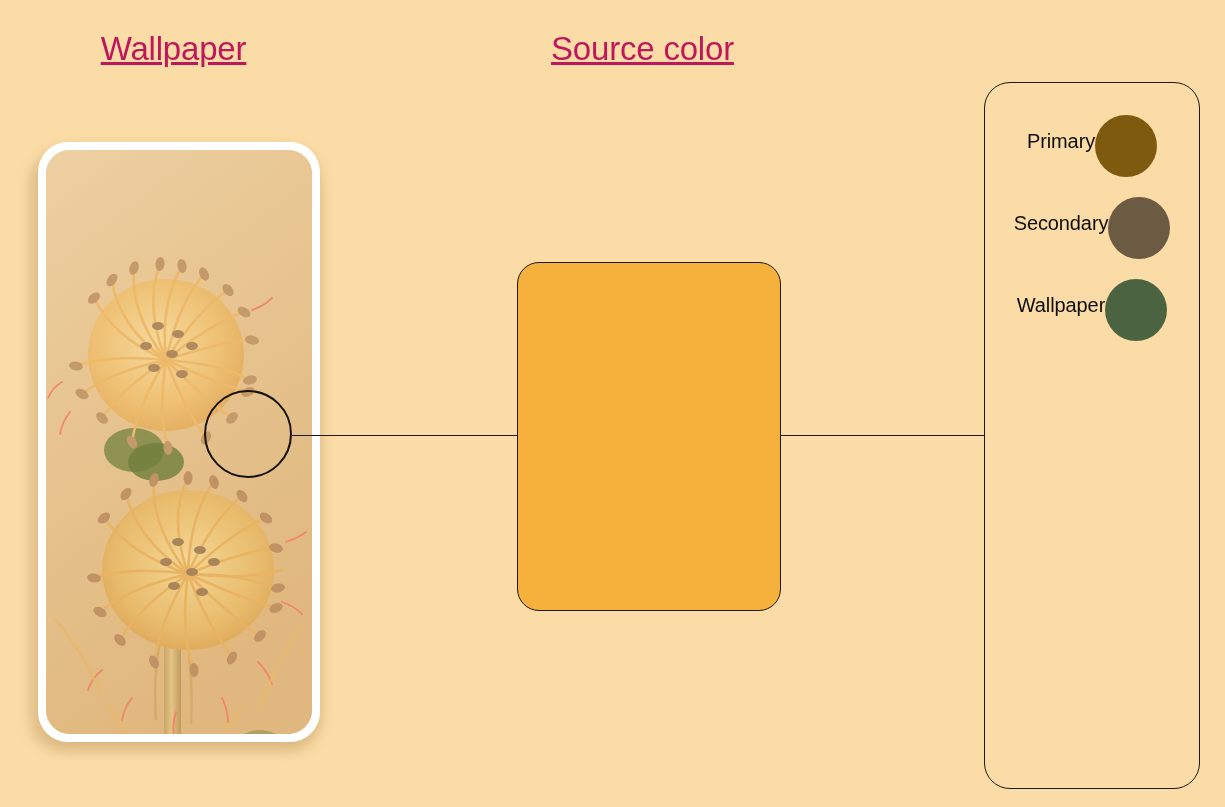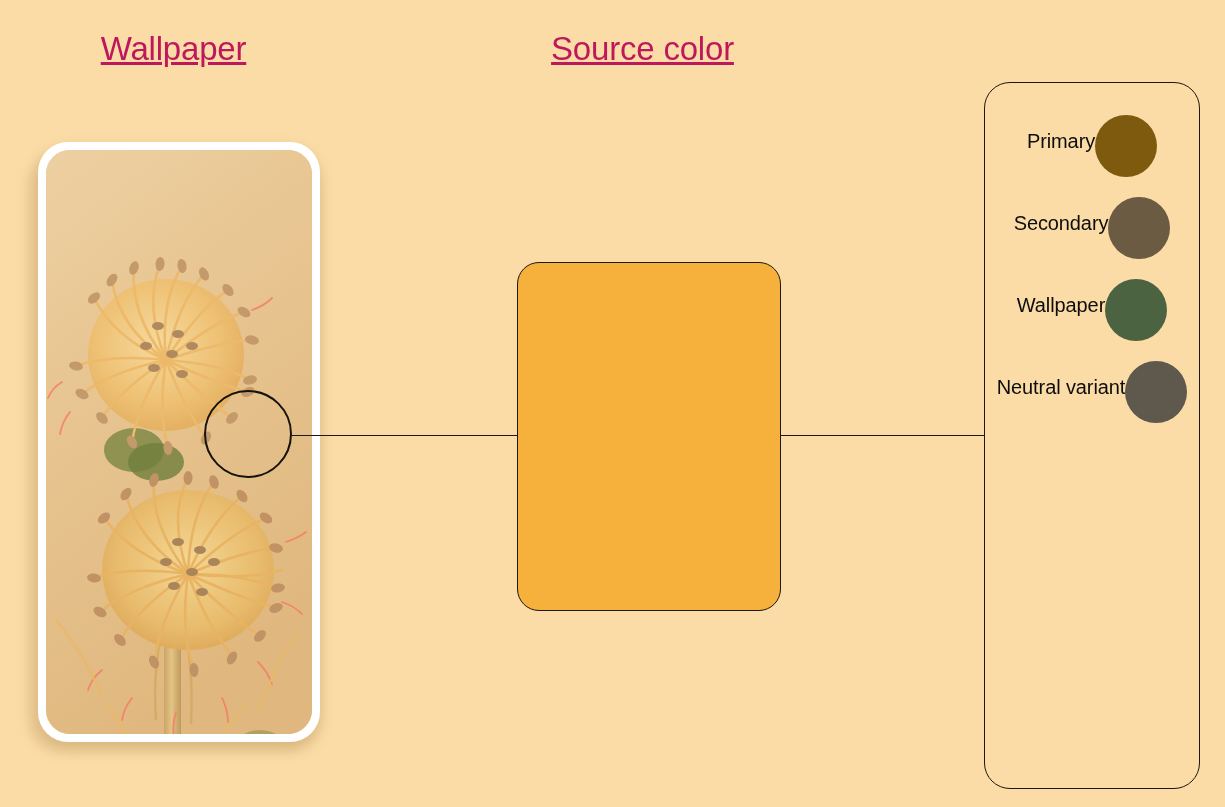--- a/index.html
+++ b/index.html
@@ -337,20 +337,16 @@
       <div class="key-label">Secondary</div>
       <div class="key-dot" id="dot-1" style="background: rgb(107, 91, 66);"></div>
     </div>
 
     <div class="key-item">
       <div class="key-label">Wallpaper</div>
       <div class="key-dot" id="dot-2" style="background: rgb(76, 99, 66);"></div>
     </div>
 
 
-    <div class="key-item">
-      <div class="key-label">Neutral variant</div>
-      <div class="key-dot" id="dot-4" style="background: rgb(95, 88, 76);"></div>
-    </div>
 
   </div>
 
 </div>
 
 </body></html>

